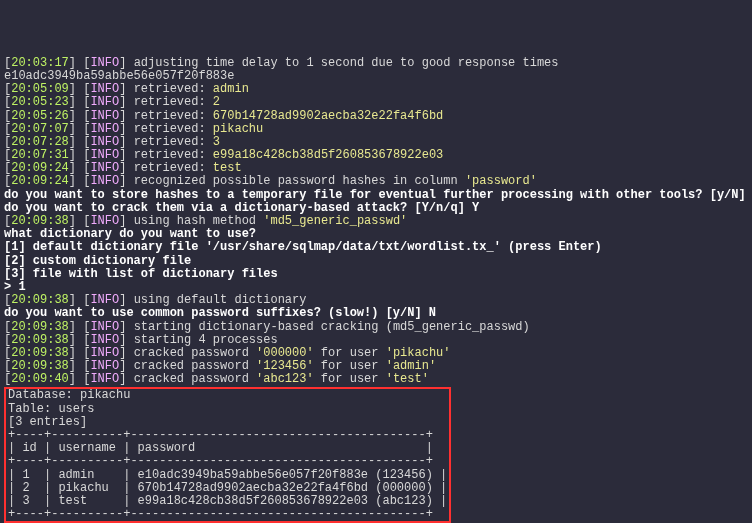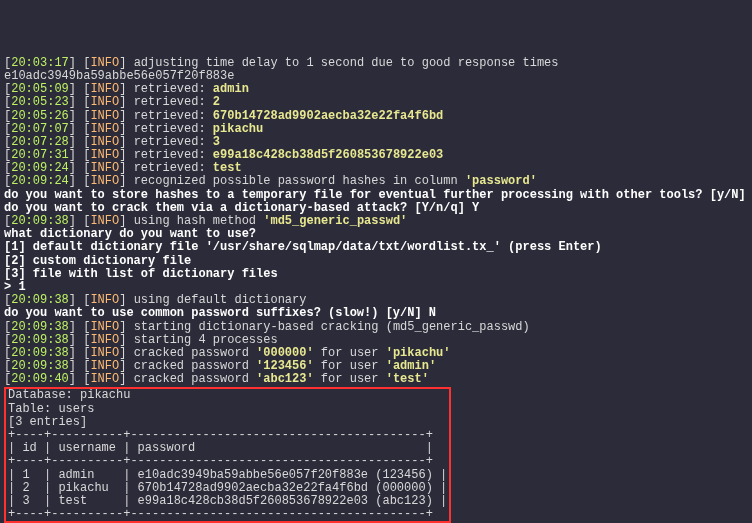--- a/index.html
+++ b/index.html
@@ -7,23 +7,23 @@
     padding: 4px;
     background: #2b2b3a;
     font-family: "Consolas", "Courier New", monospace;
     font-size: 12px;
     line-height: 1.1;
     color: #d8d8d8;
     white-space: pre;
     overflow: hidden;
   }
   .ts { color: #bef264; }
-  .info { color: #fdba74; }
+  .info { color: #f0abfc; }
   .white { color: #ffffff; font-weight: bold; }
-  .yellow { color: #e8e890; font-weight: bold; }
+  .yellow { color: #e8e890; }
   .gray { color: #d8d8d8; }
   .highlight-box {
     border: 2px solid #ff3030;
     padding: 0 2px;
     display: inline-block;
     margin: 1px 0;
   }
   .line { display: block; }
 </style>
 </head>

